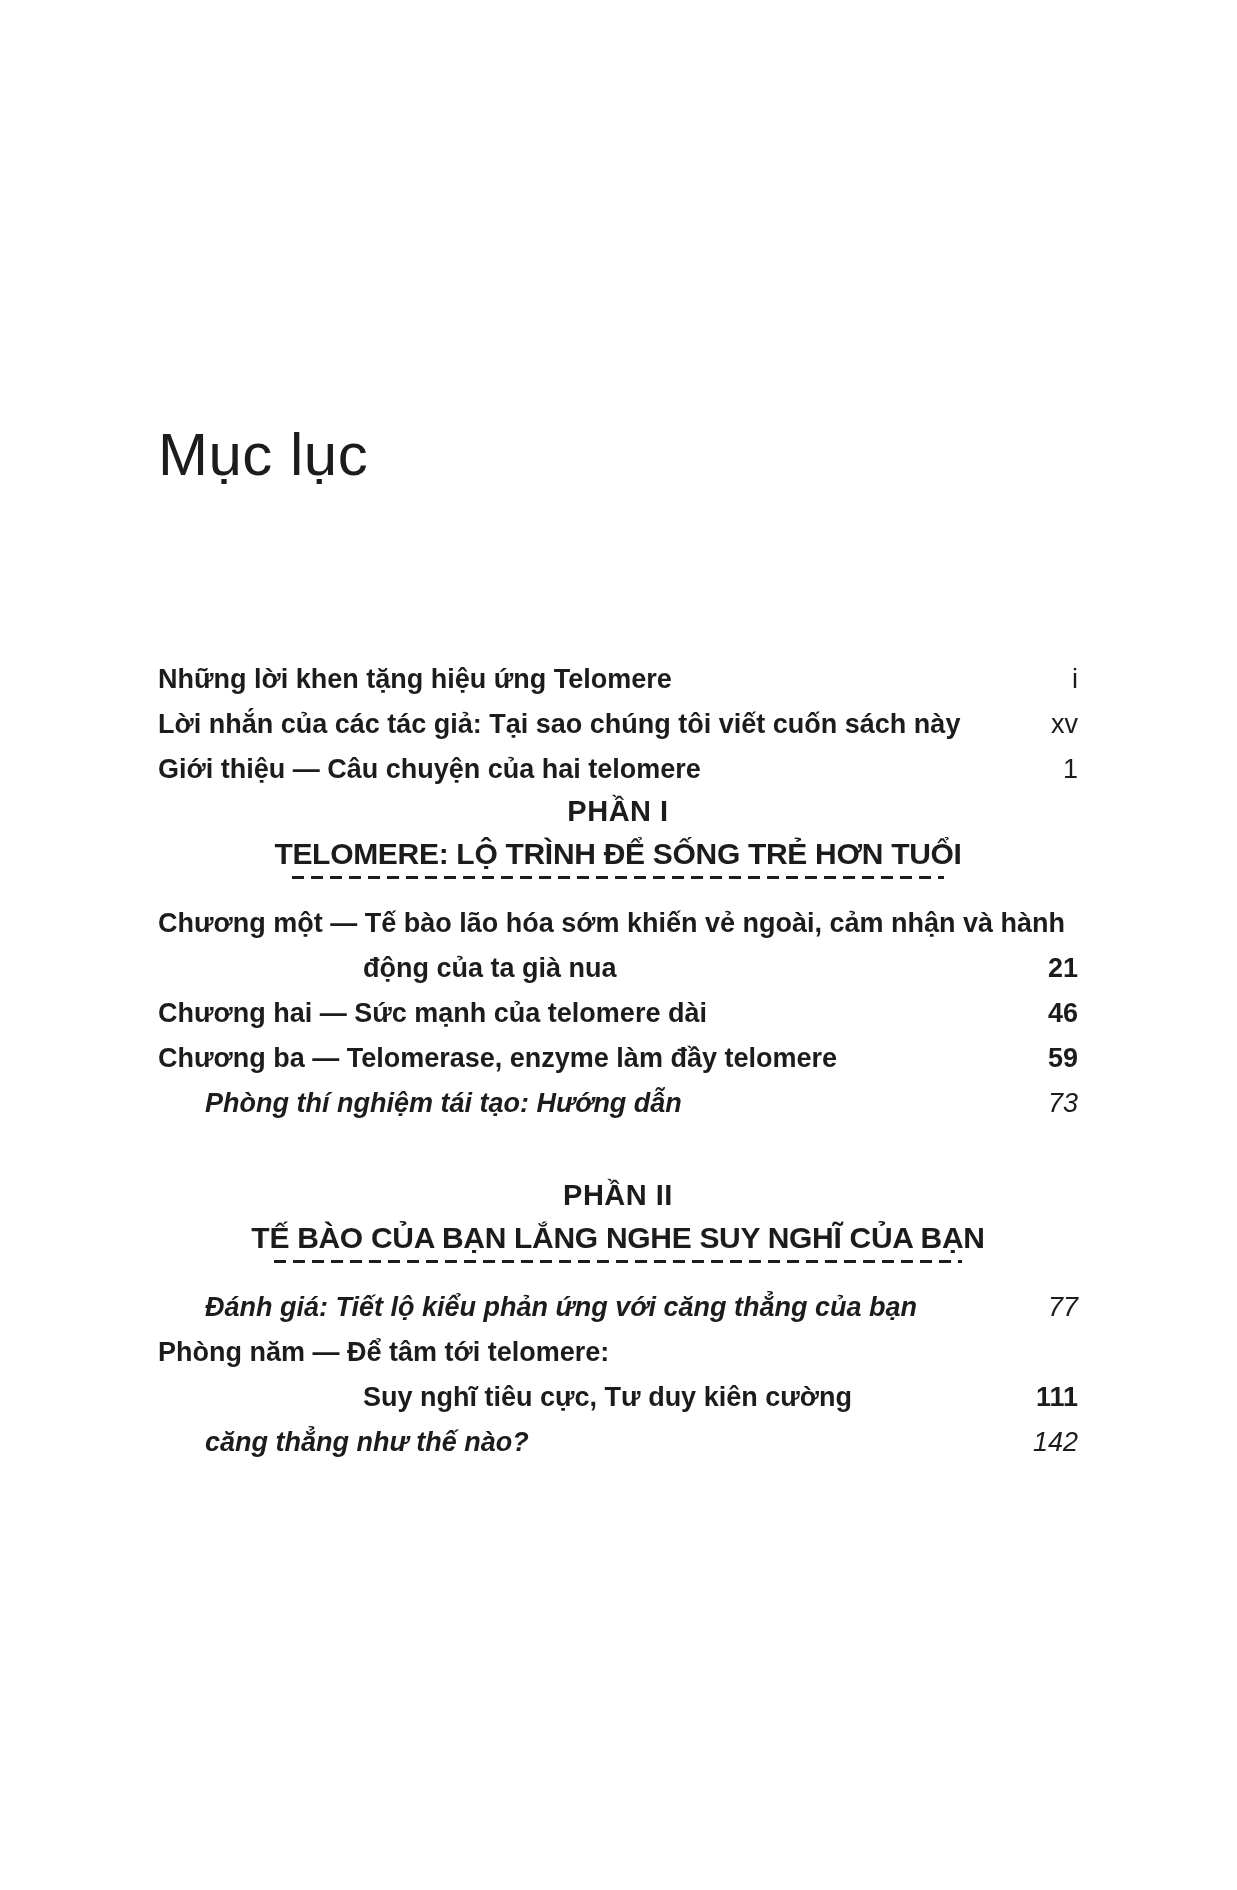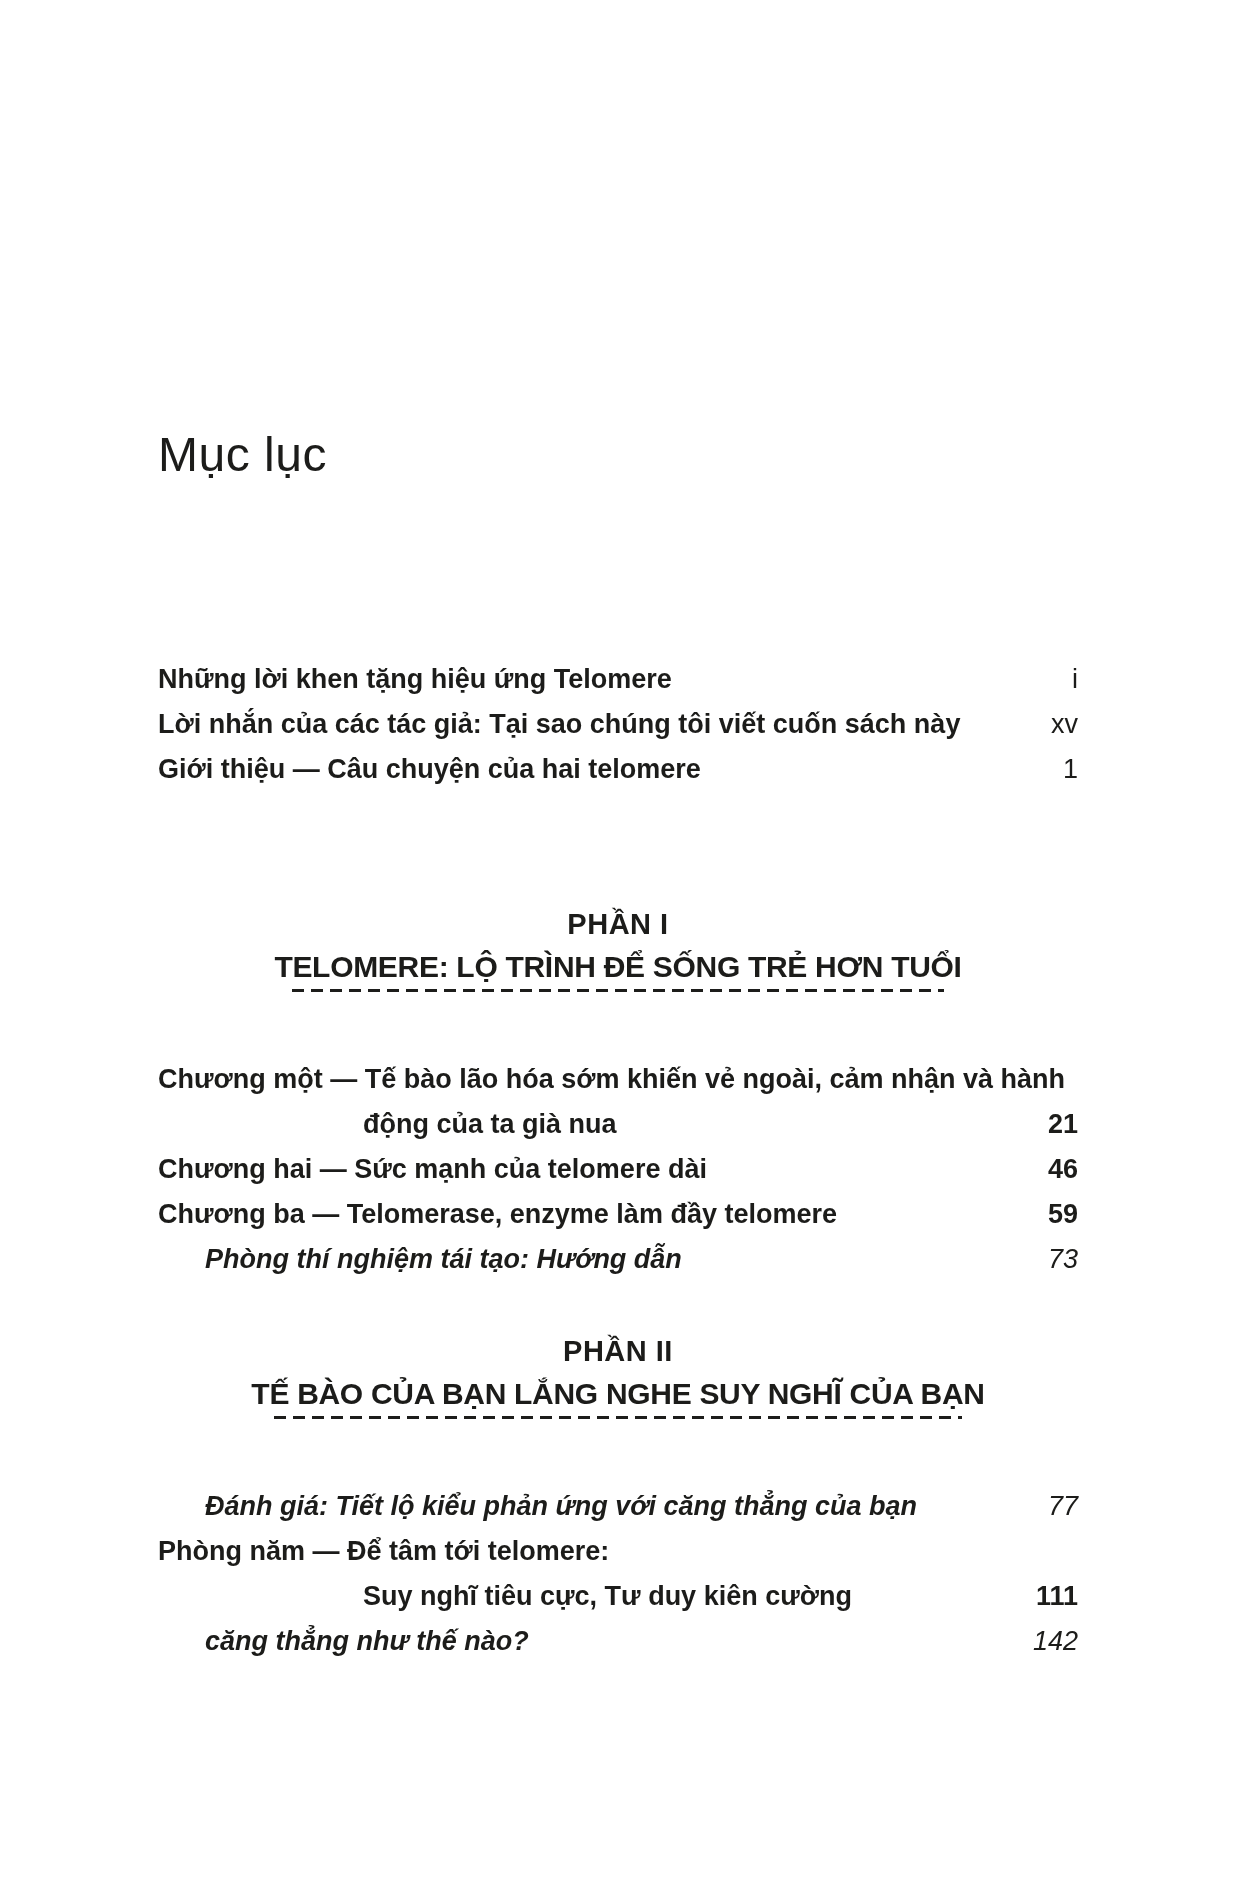--- a/index.html
+++ b/index.html
@@ -8,21 +8,21 @@
     width:1237px;height:1890px;
     box-sizing:border-box;
     padding:0 159px 0 158px;
     background:#ffffff;
     color:#1c1c1a;
     font-family:"Liberation Sans","DejaVu Sans",sans-serif;
     overflow:hidden;
   }
   .title{
     margin:430px 0 0 0;
-    font-size:48px;
+    font-size:60px;
     line-height:50px;
     font-weight:400;
     letter-spacing:0.5px;
   }
   .rows{display:block;}
   .rows.front{margin-top:177px;}
   .row{
     display:flex;
     justify-content:space-between;
     align-items:baseline;
@@ -38,37 +38,37 @@
   .row.indent-1 .label{padding-left:47px;}
   .row.indent-2 .label{padding-left:205px;}
   .part{text-align:center;}
   .part .rows{text-align:left;}
   .kicker{
     font-weight:700;
     font-size:29px;
     line-height:38px;
     letter-spacing:0.5px;
   }
-  .part-1 .kicker{margin-top:113px;}
+  .part-1 .kicker{}
   .part-2 .kicker{margin-top:50px;}
   .part-title{
     font-weight:700;
     font-size:30px;
     line-height:40px;
     letter-spacing:-0.3px;
     margin-top:4px;
   }
   .rule{
     height:3px;
     margin:2px auto 0 auto;
     background:repeating-linear-gradient(to right,#1d1d1b 0 12px,transparent 12px 19px);
   }
   .part-1 .rule{width:652px;}
   .part-2 .rule{width:688px;}
-  .part .entry-rows{margin-top:65px;}
+  .part .entry-rows{margin-top:22px;}
 </style>
 </head>
 <body>
 
 <div class="page">
   <h1 class="title">Mục lục</h1>
 
   <div class="rows front" id="front-rows">
       <div class="row regular indent-0">
         <span class="label">Những lời khen tặng hiệu ứng Telomere</span>

